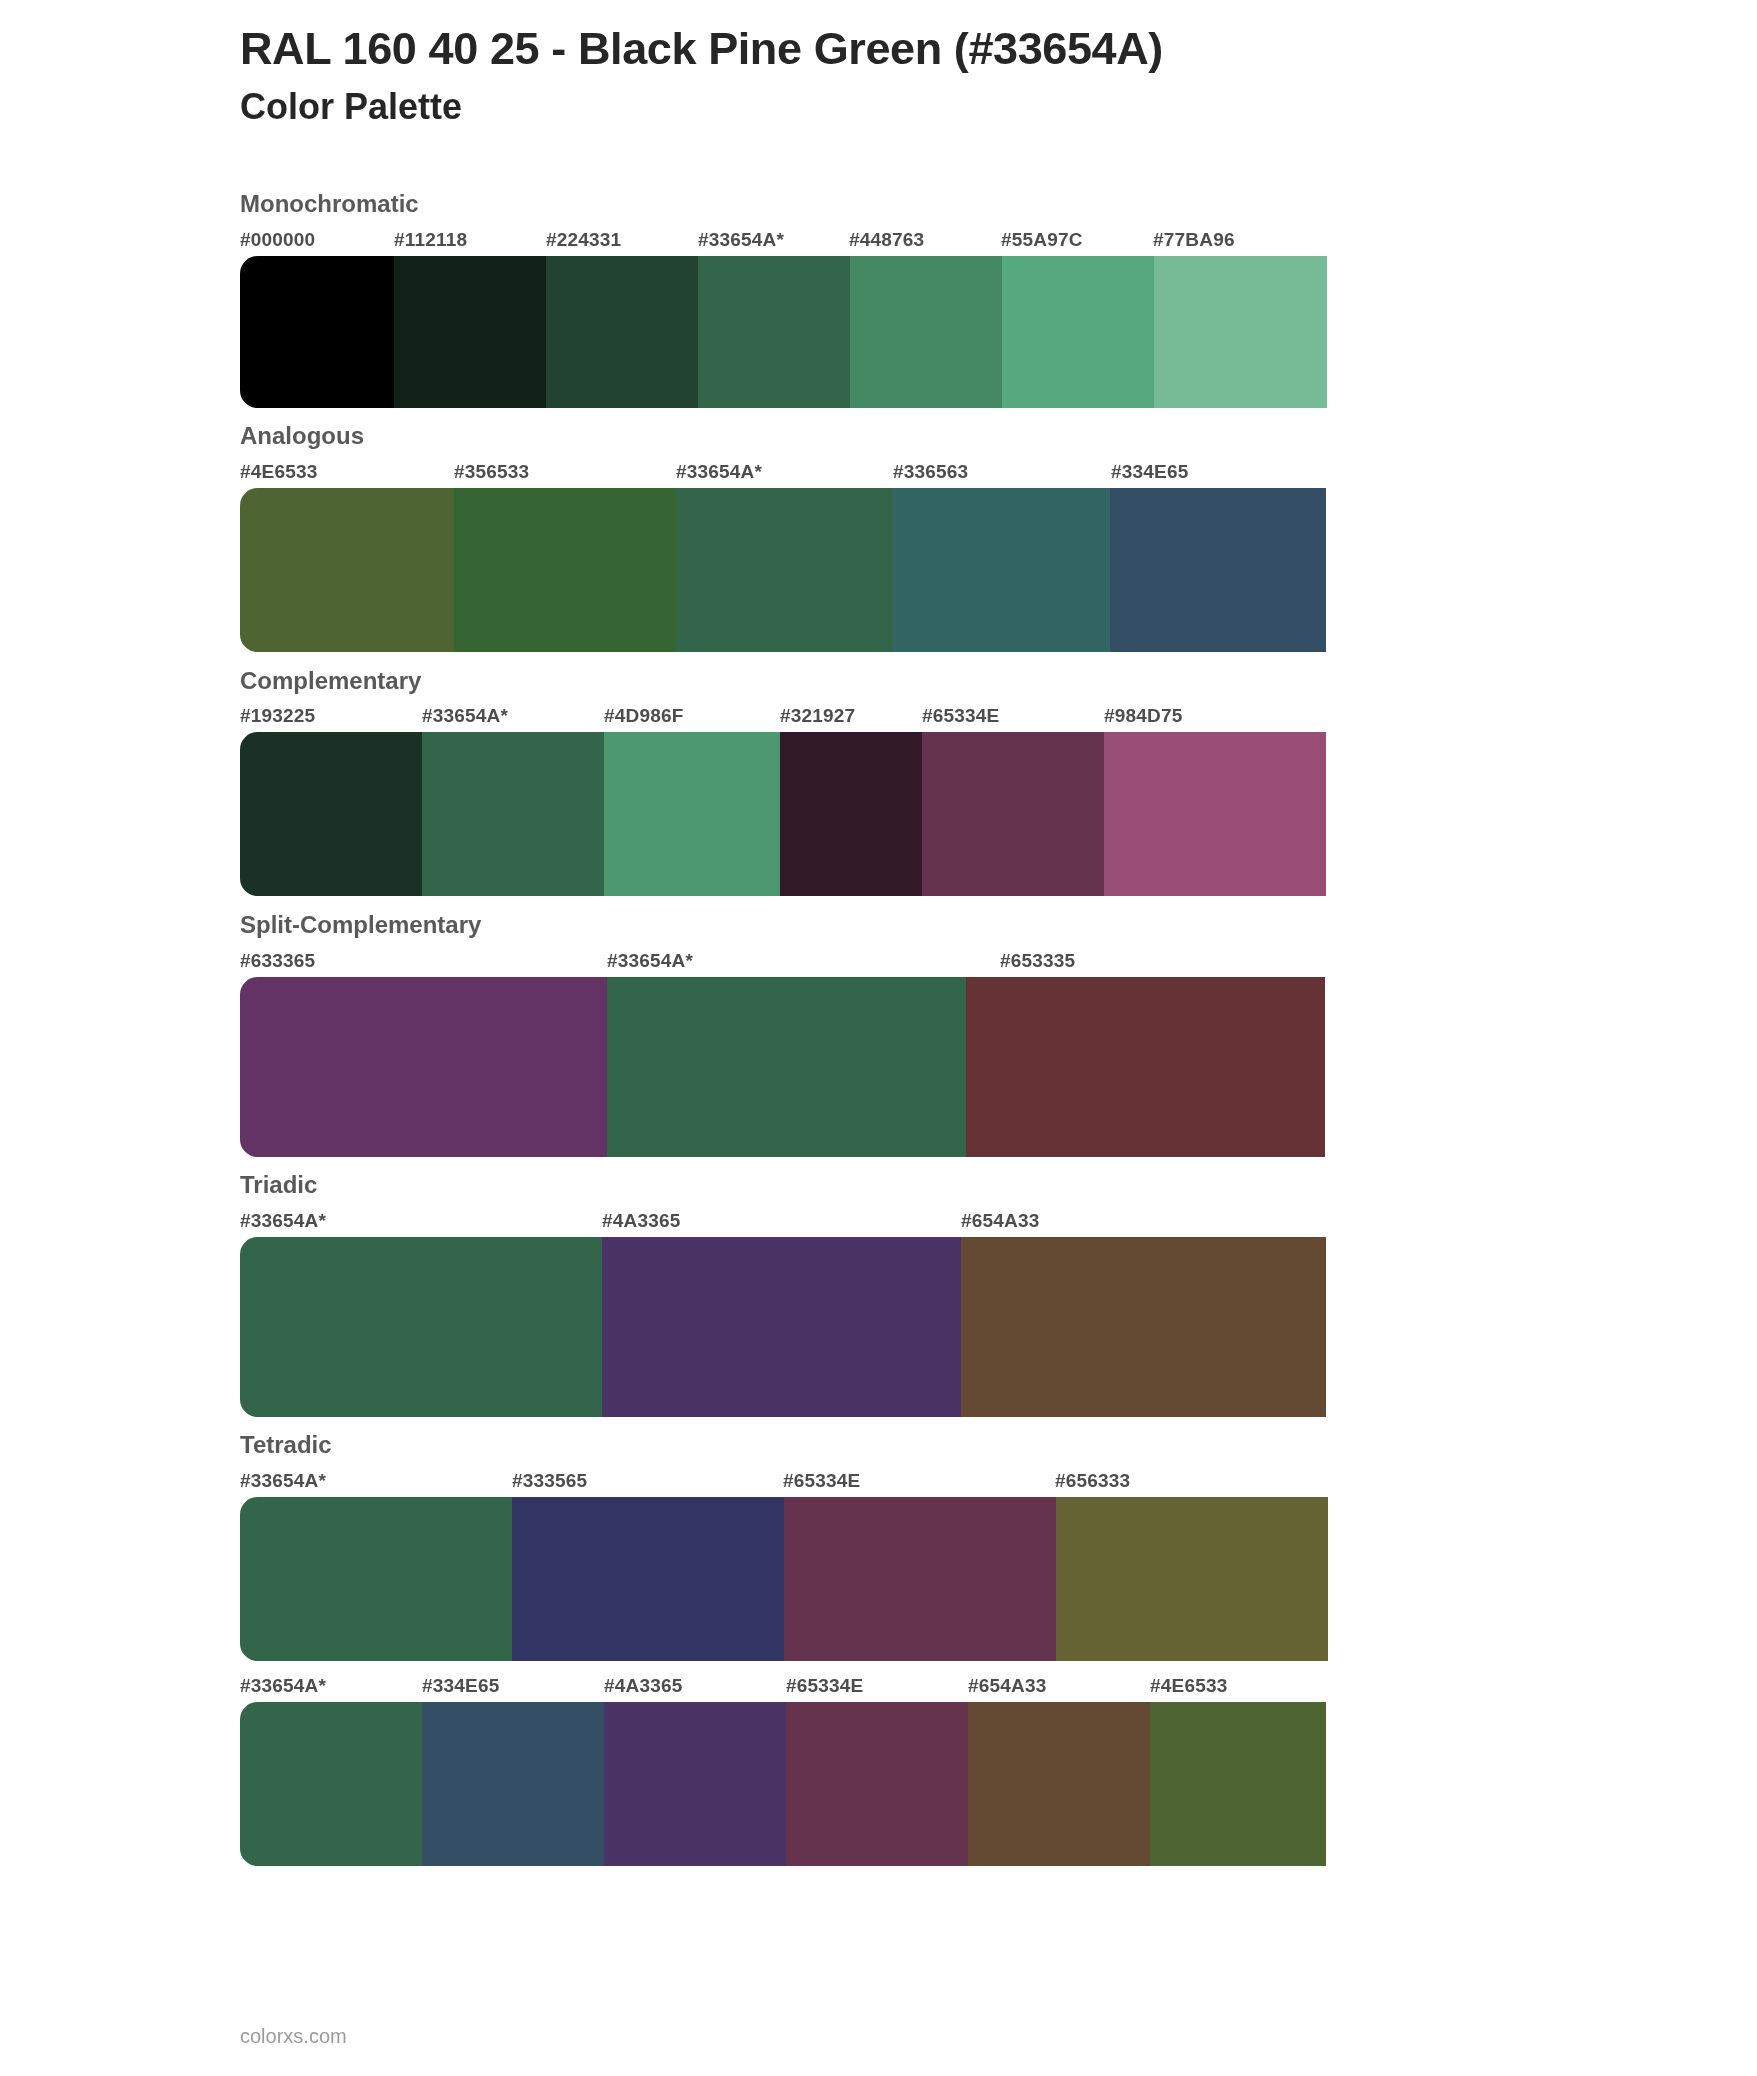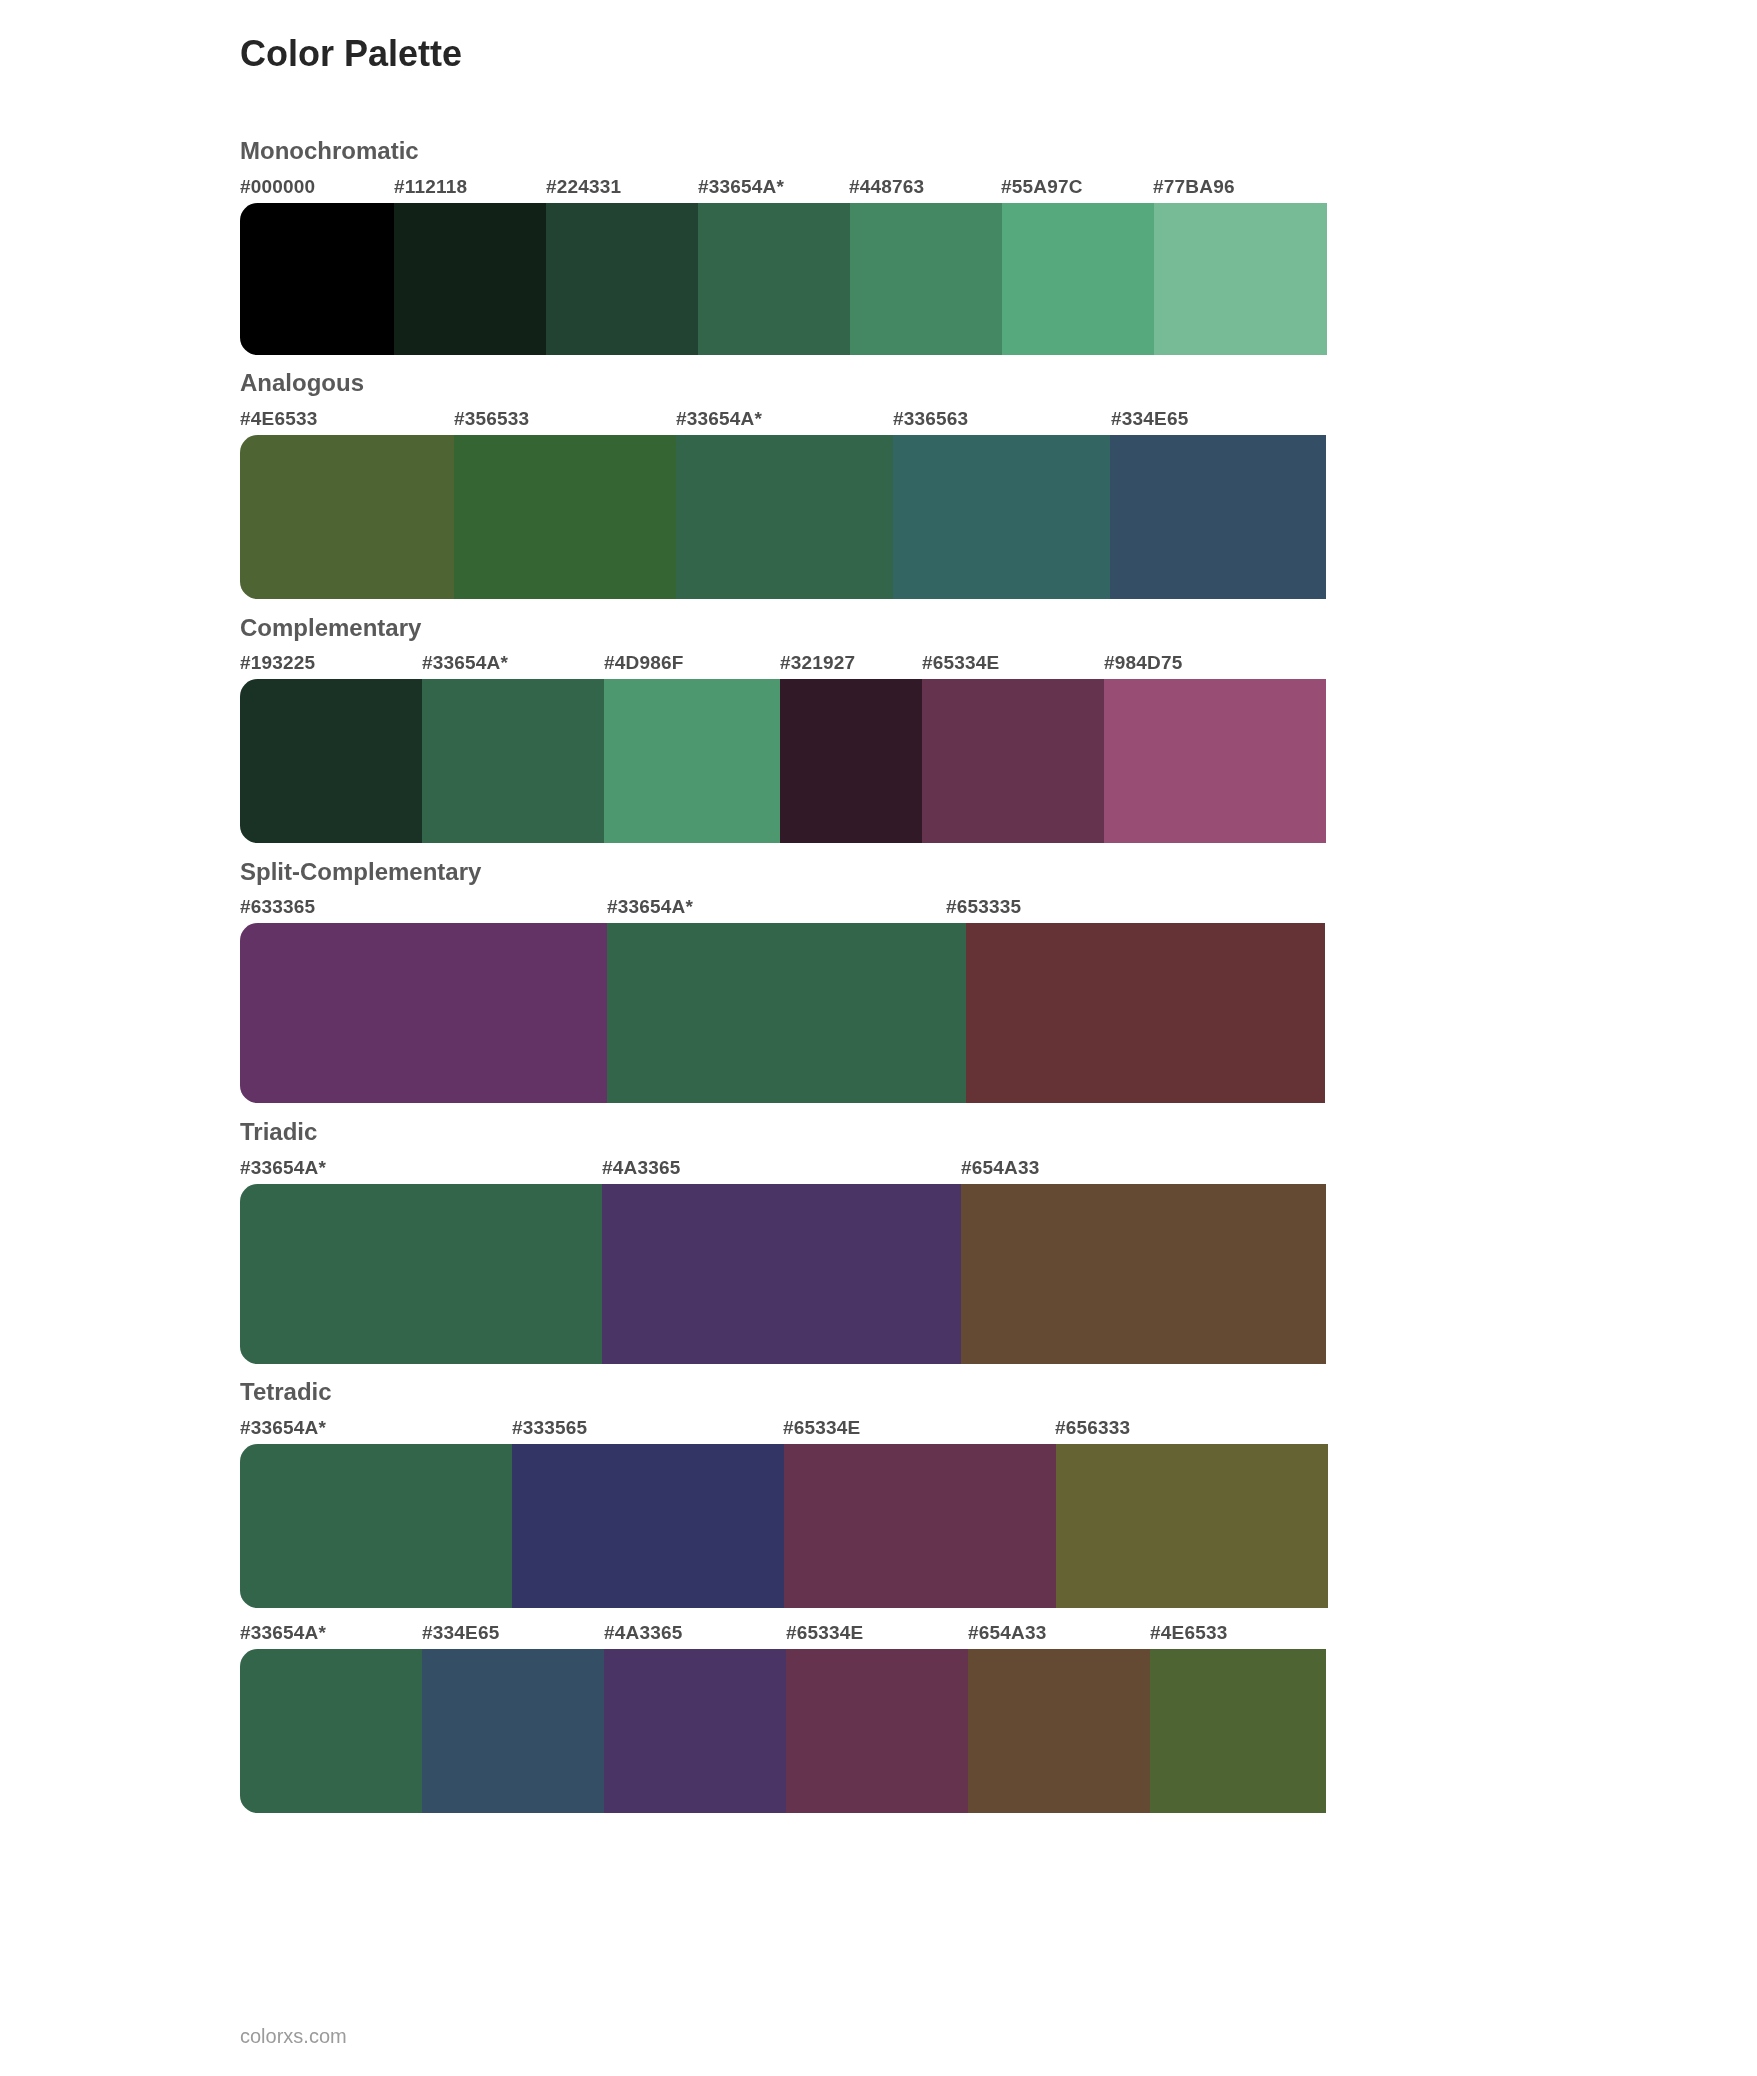--- a/index.html
+++ b/index.html
@@ -95,20 +95,21 @@
     color: #9b9b9b;
     font-weight: normal;
   }
 </style>
 </head>
 <body>
 
 <div class="page">
 
   <div class="header">
+    <h1 class="title">RAL 160 40 25 - Black Pine Green (#33654A)</h1>
     <h2 class="subtitle">Color Palette</h2>
   </div>
 
   <div class="sections">
       <div class="section">
         <div class="section-title">Monochromatic</div>
         <div class="section-body">
           <div class="labels">
             <span class="swatch-label" style="left: 0px;">#000000</span>
             <span class="swatch-label" style="left: 154px;">#112118</span>
@@ -168,21 +169,21 @@
             <div class="swatch" title="#984D75" style="width: 222px; background: rgb(152, 77, 117);"></div>
           </div>
         </div>
       </div>
       <div class="section">
         <div class="section-title">Split-Complementary</div>
         <div class="section-body">
           <div class="labels">
             <span class="swatch-label" style="left: 0px;">#633365</span>
             <span class="swatch-label" style="left: 367px;">#33654A*</span>
-            <span class="swatch-label" style="left: 706px;">#653335</span>
+            <span class="swatch-label" style="left: 760px;">#653335</span>
           </div>
           <div class="bar taller">
             <div class="swatch" title="#633365" style="width: 367px; background: rgb(99, 51, 101);"></div>
             <div class="swatch" title="#33654A*" style="width: 359px; background: rgb(51, 101, 74);"></div>
             <div class="swatch" title="#653335" style="width: 359px; background: rgb(101, 51, 53);"></div>
           </div>
         </div>
       </div>
       <div class="section">
         <div class="section-title">Triadic</div>

